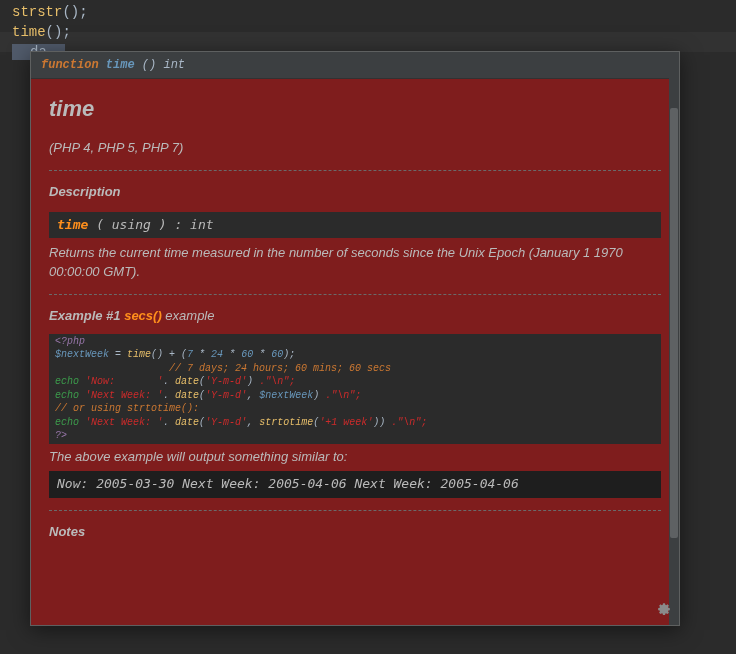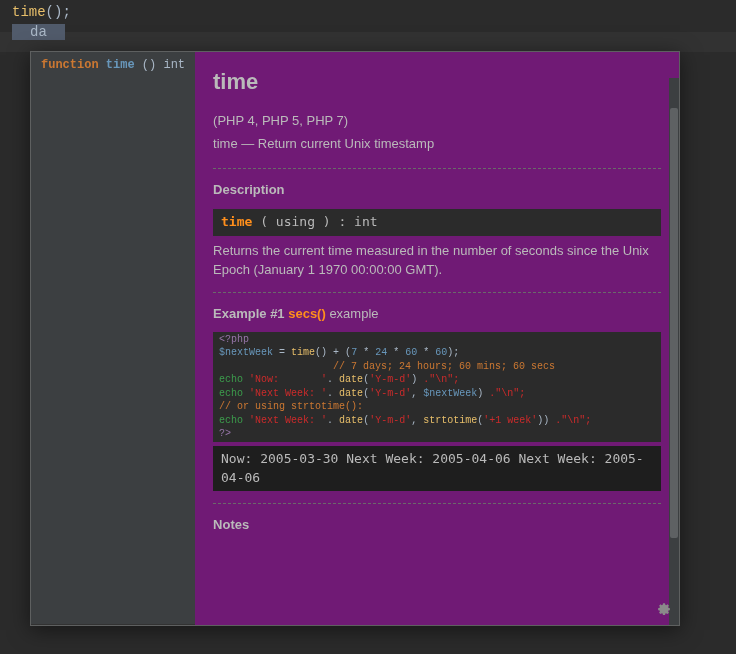--- a/index.html
+++ b/index.html
@@ -30,25 +30,26 @@
   top: 32px;
   background: #323232;
   z-index: -1;
 }
 .tooltip {
   position: absolute;
   left: 30px;
   top: 51px;
   width: 650px;
   height: 575px;
-  background: #701a75;
+  background: #7f1d1d;
   border: 1px solid #5e6060;
   box-shadow: 0 4px 20px rgba(0,0,0,0.5);
   display: flex;
-  flex-direction: row;
+  flex-direction: column;
+  font-style: italic;
 }
 .sig-bar {
   background: #3c3f41;
   padding: 6px 10px;
   font-family: 'Consolas', 'Courier New', monospace;
   font-size: 12px;
   border-bottom: 1px solid #323232;
 }
 .sig-kw { color: #cc7832; font-weight: bold; }
 .sig-name { color: #6897bb; font-weight: bold; }
@@ -141,20 +142,21 @@
   background: #5e6163;
   border-radius: 2px;
 }
 </style>
 </head>
 <body>
 
 <div class="highlight-bar"></div>
 
 <div class="code-editor">
+  <div class="code-line"><span class="fn-call">strstr</span><span class="paren">();</span></div>
   <div class="code-line"><span class="fn-call">time</span><span class="paren">();</span></div>
   <div class="code-line"><span class="partial">da</span></div>
 </div>
 
 <div class="tooltip">
   <div class="sig-bar">
     <span class="sig-kw">function</span>
     <span> </span>
     <span class="sig-name">time</span>
     <span> </span>
@@ -162,21 +164,20 @@
     <span class="sig-rest"> int</span>
   </div>
 
   <div class="scrollbar-track">
     <div class="scrollbar-thumb"></div>
   </div>
 
   <div class="doc-body">
     <h1>time</h1>
     <div class="meta-line">(PHP 4, PHP 5, PHP 7)</div>
-    <div class="summary">time — Return current Unix timestamp</div>
 
     <hr class="dashed-sep">
 
     <div class="sec-title">Description</div>
     <div class="synopsis">
       <span class="syn-name">time</span><span class="syn-rest"> ( using ) : int</span>
     </div>
     <div class="desc-text">Returns the current time measured in the number of seconds since the Unix Epoch (January 1 1970 00:00:00 GMT).</div>
 
     <hr class="dashed-sep">
@@ -187,20 +188,21 @@
 
     <div class="code-block"><span class="php-tag">&lt;?php</span>
 <span class="php-var">$nextWeek</span><span class="php-op"> = </span><span class="php-fn">time</span><span class="php-op">()</span><span class="php-op"> + (</span><span class="php-num">7</span><span class="php-op"> * </span><span class="php-num">24</span><span class="php-op"> * </span><span class="php-num">60</span><span class="php-op"> * </span><span class="php-num">60</span><span class="php-op">);</span>
                    <span class="php-comment">// 7 days; 24 hours; 60 mins; 60 secs</span>
 <span class="php-kw">echo</span> <span class="php-str">'Now:       '</span><span class="php-op">. </span><span class="php-fn">date</span><span class="php-op">(</span><span class="php-str">'Y-m-d'</span><span class="php-op">)</span><span class="php-str"> ."\n";</span>
 <span class="php-kw">echo</span> <span class="php-str">'Next Week: '</span><span class="php-op">. </span><span class="php-fn">date</span><span class="php-op">(</span><span class="php-str">'Y-m-d'</span><span class="php-op">, </span><span class="php-var">$nextWeek</span><span class="php-op">)</span><span class="php-str"> ."\n";</span>
 <span class="php-comment">// or using strtotime():</span>
 <span class="php-kw">echo</span> <span class="php-str">'Next Week: '</span><span class="php-op">. </span><span class="php-fn">date</span><span class="php-op">(</span><span class="php-str">'Y-m-d'</span><span class="php-op">, </span><span class="php-fn">strtotime</span><span class="php-op">(</span><span class="php-str">'+1 week'</span><span class="php-op">))</span><span class="php-str"> ."\n";</span>
 <span class="php-tag">?&gt;</span></div>
 
+    <div class="output-note">The above example will output something similar to:</div>
     <div class="output-block">Now: 2005-03-30 Next Week: 2005-04-06 Next Week: 2005-04-06</div>
 
     <hr class="dashed-sep">
 
     <div class="sec-title">Notes</div>
 
   </div>
 
   <div class="tooltip-footer">
     <span class="gear-icon">

